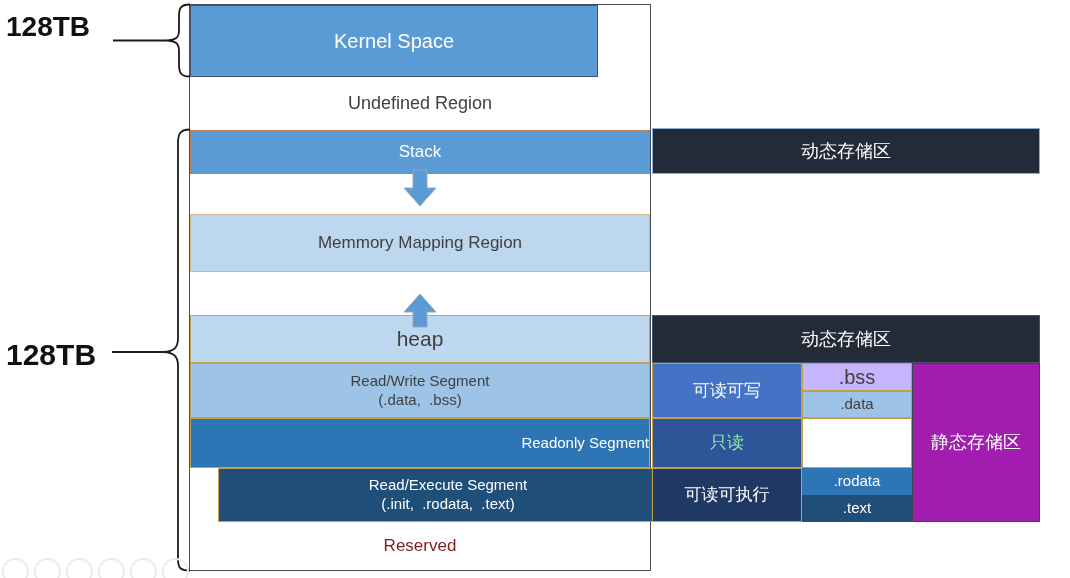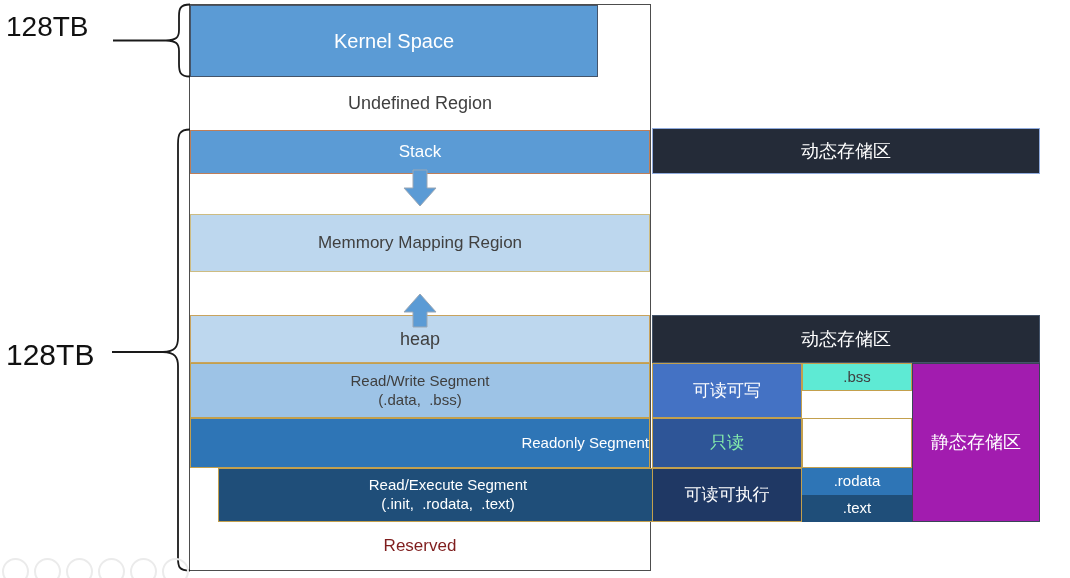--- a/index.html
+++ b/index.html
@@ -12,39 +12,39 @@
     align-items:center;justify-content:center;text-align:center;line-height:1.25;
   }
   .blk span{white-space:pre;}
   
   .outer-box{position:absolute;left:189px;top:4px;width:462px;height:567px;
     border:1px solid #4d4d4d;background:#ffffff;box-sizing:border-box;}
   .kernel  {left:190px;top:5px;  width:408px;height:72px;background:#5B9BD5;border:1px solid #44546A;color:#ffffff;font-size:20px;}
   .undef   {left:190px;top:77px; width:460px;height:53px;background:#ffffff;color:#3f3f3f;font-size:18px;}
   .stack   {left:190px;top:130px;width:460px;height:44px;background:#5B9BD5;border:1px solid #BE7E59;color:#ffffff;font-size:17px;}
   .mmr     {left:190px;top:214px;width:460px;height:58px;background:#BDD7EE;border:1px solid #CDBC82;color:#404040;font-size:17px;}
-  .heap    {left:190px;top:315px;width:460px;height:48px;background:#BDD7EE;border:1px solid #C8A35E;color:#404040;font-size:18px;}
+  .heap    {left:190px;top:315px;width:460px;height:48px;background:#BDD7EE;border:1px solid #C8A35E;color:#404040;font-size:21px;}
   .rw      {left:190px;top:363px;width:460px;height:55px;background:#9DC3E6;border:1px solid #C3A04D;color:#3f3f3f;font-size:15px;}
   .ro      {left:190px;top:418px;width:460px;height:50px;background:#2E75B6;border:1px solid #C3A04D;color:#ffffff;font-size:15px;align-items:flex-end;}
   .rx      {left:190px;top:468px;width:460px;height:54px;background:#1F4E79;border:1px solid #C3A04D;color:#ffffff;font-size:15px;margin-left:28px;}
   .reserved{left:190px;top:522px;width:460px;height:48px;background:#ffffff;color:#7f1d1d;font-size:17px;}
   
   .dyn1    {left:652px;top:128px;width:388px;height:46px;background:#242B38;border:1px solid #8FAADC;color:#ffffff;font-size:18px;}
   .dyn2    {left:652px;top:315px;width:388px;height:48px;background:#242B38;border:1px solid #44546A;color:#ffffff;font-size:18px;}
   .permrw  {left:652px;top:363px;width:150px;height:55px;background:#4472C4;border:1px solid #C3A04D;color:#ffffff;font-size:17px;}
   .permro  {left:652px;top:418px;width:150px;height:50px;background:#2E5597;border:1px solid #C3A04D;color:#86efac;font-size:17px;}
   .permrx  {left:652px;top:468px;width:150px;height:54px;background:#1F3864;border:1px solid #C3A04D;color:#ffffff;font-size:17px;}
-  .bss     {left:802px;top:363px;width:110px;height:28px;background:#5eead4;border:1px solid #C3A04D;color:#3f3f3f;font-size:15px;}
+  .bss     {left:802px;top:363px;width:110px;height:28px;background:#c4b5fd;border:1px solid #C3A04D;color:#3f3f3f;font-size:20px;}
   .data    {left:802px;top:391px;width:110px;height:27px;background:#9DC3E6;border:1px solid #C3A04D;color:#3f3f3f;font-size:15px;}
   .empty   {left:802px;top:418px;width:110px;height:50px;background:#ffffff;border:1px solid #C3A04D;}
   .rodata  {left:802px;top:468px;width:110px;height:27px;background:#2E75B6;color:#ffffff;font-size:15px;}
   .textseg {left:802px;top:495px;width:110px;height:27px;background:#1F4E79;color:#ffffff;font-size:15px;}
   .static  {left:912px;top:363px;width:128px;height:159px;background:#a21caf;border:1px solid #3a4556;color:#ffffff;font-size:18px;}
   
-  .size-label{position:absolute;color:#111;font-weight:normal;font-family:"Liberation Sans",sans-serif;}
+  .size-label{position:absolute;color:#111;font-weight:bold;font-family:"Liberation Sans",sans-serif;}
   .size-top   {left:6px;top:11px;font-size:28px;}
   .size-bottom{left:6px;top:338px;font-size:30px;}
   
   .overlay{position:absolute;left:0;top:0;width:1070px;height:578px;pointer-events:none;}
   
   .wm-row{position:absolute;left:2px;top:558px;display:flex;gap:5px;}
   .wm-circle{width:27px;height:27px;border-radius:50%;border:2px solid #ebebeb;box-sizing:border-box;}
 </style>
 </head>
 <body>
@@ -94,20 +94,23 @@
   </div>
   <div class="blk permro">
     <span>只读</span>
   </div>
   <div class="blk permrx">
     <span>可读可执行</span>
   </div>
   <div class="blk bss">
     <span>.bss</span>
   </div>
+  <div class="blk data">
+    <span>.data</span>
+  </div>
   <div class="blk empty"></div>
   <div class="blk rodata">
     <span>.rodata</span>
   </div>
   <div class="blk textseg">
     <span>.text</span>
   </div>
   <div class="blk static">
     <span>静态存储区</span>
   </div>

